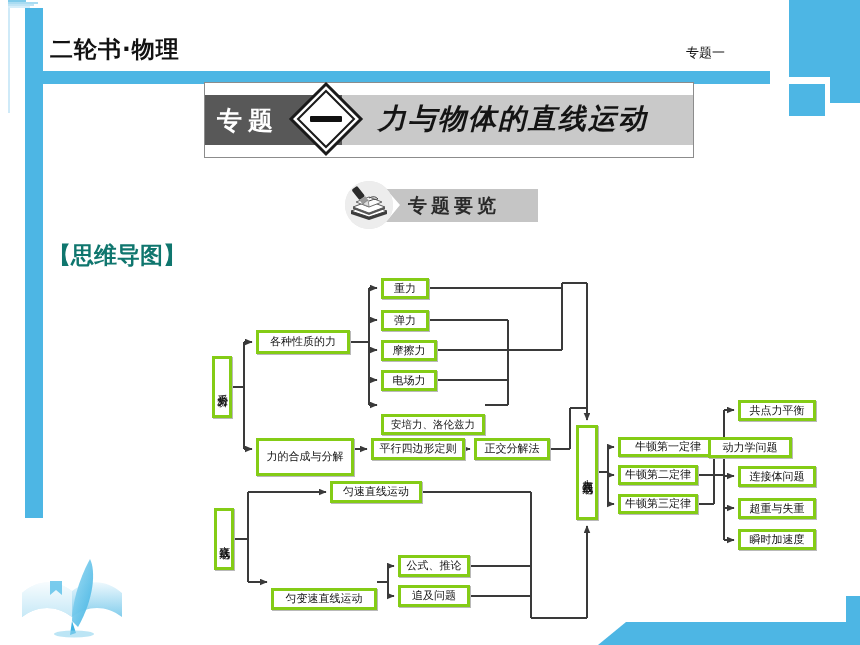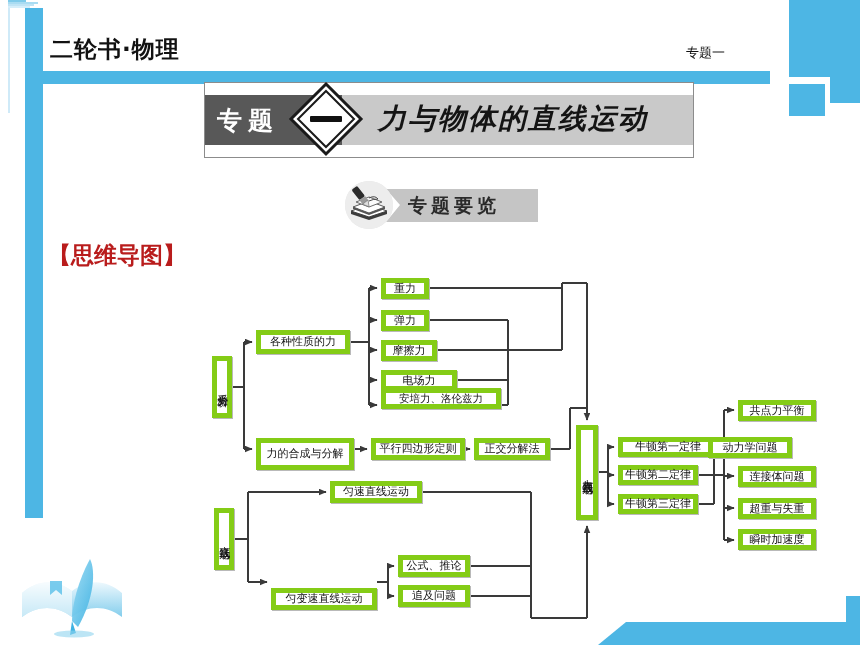--- a/index.html
+++ b/index.html
@@ -49,26 +49,26 @@
   
   .badge{position:absolute;left:333px;top:180px;width:205px;height:50px;background:#ffffff;}
   .badge-ribbon{position:absolute;left:378px;top:189px;width:152px;height:33px;background:#c5c5c5;
                 clip-path:polygon(0 0,152px 0,152px 33px,0 33px,14px 16px);}
   .badge-circle{position:absolute;left:337px;top:181px;width:48px;height:48px;border-radius:50%;
                 background:#e6e6e6;overflow:hidden;}
   .badge-text{position:absolute;left:400px;top:193px;font-size:19px;font-weight:bold;color:#2b2b2b;
               letter-spacing:4px;line-height:25px;white-space:nowrap;}
 
   
-  .sec-head{position:absolute;left:40px;top:240px;font-size:23px;font-weight:bold;color:#b91c1c;
+  .sec-head{position:absolute;left:40px;top:240px;font-size:23px;font-weight:bold;color:#0f766e;
             letter-spacing:0px;white-space:nowrap;text-align:center;}
 
   
   #chart{position:absolute;left:0;top:0;width:860px;height:645px;}
-  .node{position:absolute;box-sizing:border-box;border:5px solid #84cc16;background:#ffffff;
+  .node{position:absolute;box-sizing:border-box;border:3px solid #84cc16;background:#ffffff;
         color:#111;font-size:11px;line-height:1.05;display:flex;align-items:center;
         justify-content:center;text-align:center;box-shadow:1px 1px 0 #b9b9b9;}
   .node.v{writing-mode:vertical-rl;letter-spacing:1px;}
   .node.sm{font-size:10.5px;}
 
   
   .quill{position:absolute;left:8px;top:545px;width:120px;height:95px;}
 </style>
 </head>
 <body>
@@ -218,23 +218,23 @@
           <path d="M716,540 L726,540" marker-end="url(#ar)"></path>
         </g>
       <g id="arrows" fill="#3a3a3a"></g>
     </svg>
 
     <div class="node v" style="left:204px;top:356px;width:20px;height:62px;">受力分析</div>
     <div class="node" style="left:248px;top:330px;width:94px;height:24px;">各种性质的力</div>
     <div class="node" style="left:373px;top:278px;width:48px;height:21px;">重力</div>
     <div class="node" style="left:373px;top:310px;width:48px;height:21px;">弹力</div>
     <div class="node" style="left:373px;top:340px;width:56px;height:21px;">摩擦力</div>
-    <div class="node" style="left:373px;top:370px;width:76px;height:21px;">电场力</div>
-    <div class="node sm" style="left:373px;top:388px;width:120px;height:21px;">安培力、洛伦兹力</div>
-    <div class="node" style="left:248px;top:438px;width:98px;height:32px;">力的合成与分解</div>
+    <div class="node" style="left:373px;top:370px;width:56px;height:21px;">电场力</div>
+    <div class="node sm" style="left:373px;top:414px;width:104px;height:21px;">安培力、洛伦兹力</div>
+    <div class="node" style="left:248px;top:438px;width:98px;height:38px;">力的合成与分解</div>
     <div class="node" style="left:363px;top:438px;width:94px;height:22px;">平行四边形定则</div>
     <div class="node" style="left:466px;top:438px;width:76px;height:22px;">正交分解法</div>
 
     <div class="node v" style="left:206px;top:508px;width:20px;height:62px;">直线运动</div>
     <div class="node" style="left:322px;top:481px;width:92px;height:22px;">匀速直线运动</div>
     <div class="node" style="left:263px;top:588px;width:106px;height:22px;">匀变速直线运动</div>
     <div class="node" style="left:390px;top:555px;width:72px;height:22px;">公式、推论</div>
     <div class="node" style="left:390px;top:585px;width:72px;height:22px;">追及问题</div>
 
     <div class="node v" style="left:568px;top:425px;width:22px;height:95px;">力与直线运动</div>

